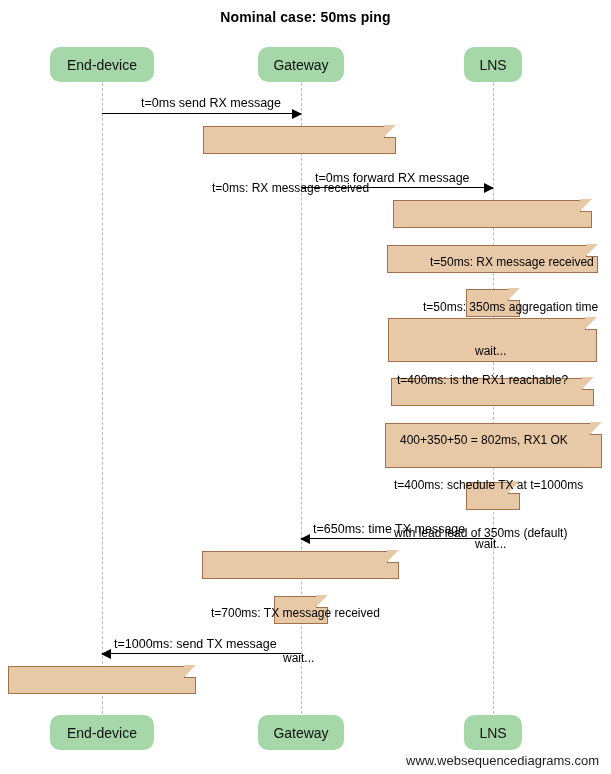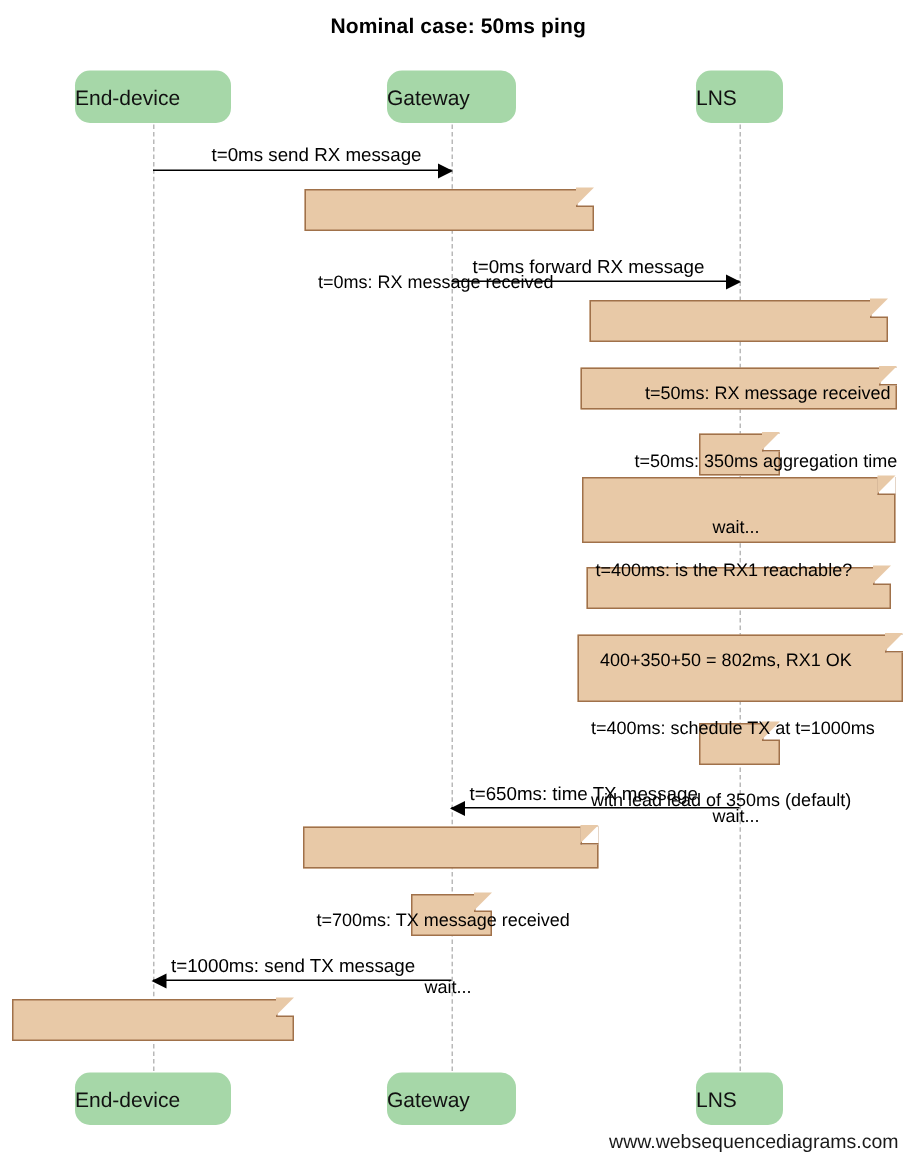--- a/index.html
+++ b/index.html
@@ -44,20 +44,21 @@
   
   .participant {
     position: absolute;
     height: 35px;
     background: #a6d7a8;
     border-radius: 10px;
     color: #111111;
     font-size: 14px;
     display: flex;
     align-items: center;
+    justify-content: center;
     box-sizing: border-box;
     white-space: nowrap;
   }
 
   
   .note {
     position: absolute;
     background: #e8c9a7;
     border: 1px solid #a0714a;
     box-sizing: border-box;

